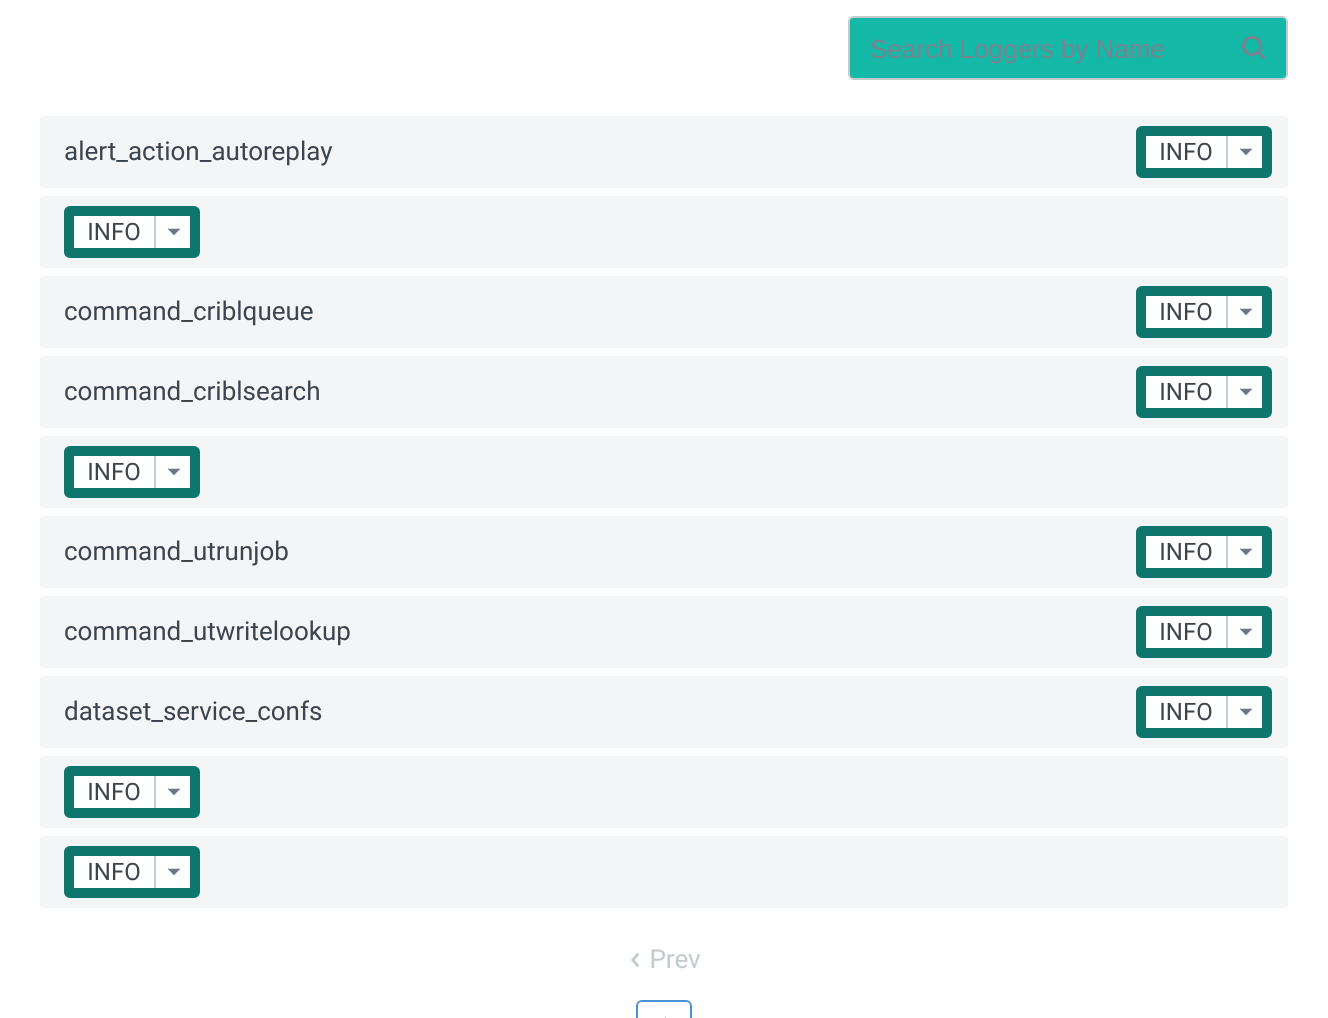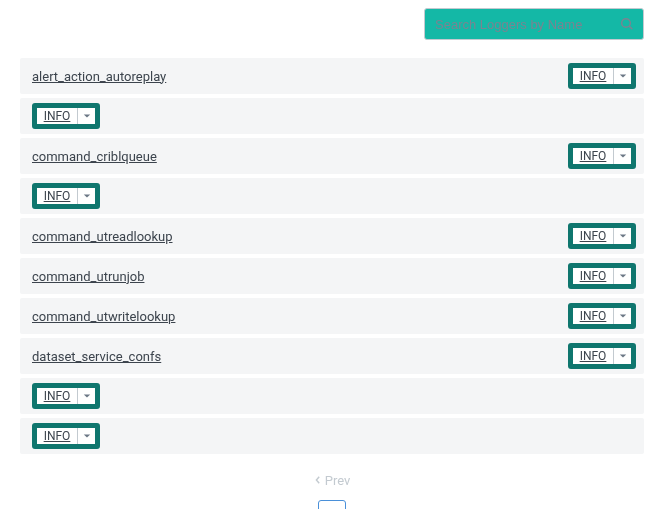--- a/index.html
+++ b/index.html
@@ -35,21 +35,21 @@
     outline: none;
     flex: 1;
     font-size: 13px;
     color: #3c444d;
     background: transparent;
   }
   .search-box input::placeholder { color: #7a8491; }
   .search-icon {
     width: 16px; height: 16px; color: #7a8491; flex-shrink: 0;
   }
-  .list { display: flex; flex-direction: column; gap: 4px; text-decoration: underline; }
+  .list { display: flex; flex-direction: column; gap: 4px; }
   .row {
     display: flex;
     align-items: center;
     justify-content: space-between;
     background: #f4f5f6;
     height: 36px;
     padding: 0 8px 0 12px;
     border-radius: 2px;
   }
   .row-label {
@@ -159,31 +159,31 @@
         <div class="level-select">
           <span class="level-text">INFO</span>
           <span class="level-caret">
             <svg viewBox="0 0 10 10" fill="currentColor">
               <path d="M1 3 L5 7 L9 3 Z"></path>
             </svg>
           </span>
         </div>
       </div>
       <div class="row">
-        <div class="level-select">
-          <span class="level-text">INFO</span>
-          <span class="level-caret">
-            <svg viewBox="0 0 10 10" fill="currentColor">
-              <path d="M1 3 L5 7 L9 3 Z"></path>
-            </svg>
-          </span>
-        </div>
-      </div>
-      <div class="row">
-        <span class="row-label">command_utreadlookup</span>
+        <span class="row-label">command_criblsearch</span>
+        <div class="level-select">
+          <span class="level-text">INFO</span>
+          <span class="level-caret">
+            <svg viewBox="0 0 10 10" fill="currentColor">
+              <path d="M1 3 L5 7 L9 3 Z"></path>
+            </svg>
+          </span>
+        </div>
+      </div>
+      <div class="row">
         <div class="level-select">
           <span class="level-text">INFO</span>
           <span class="level-caret">
             <svg viewBox="0 0 10 10" fill="currentColor">
               <path d="M1 3 L5 7 L9 3 Z"></path>
             </svg>
           </span>
         </div>
       </div>
       <div class="row">

